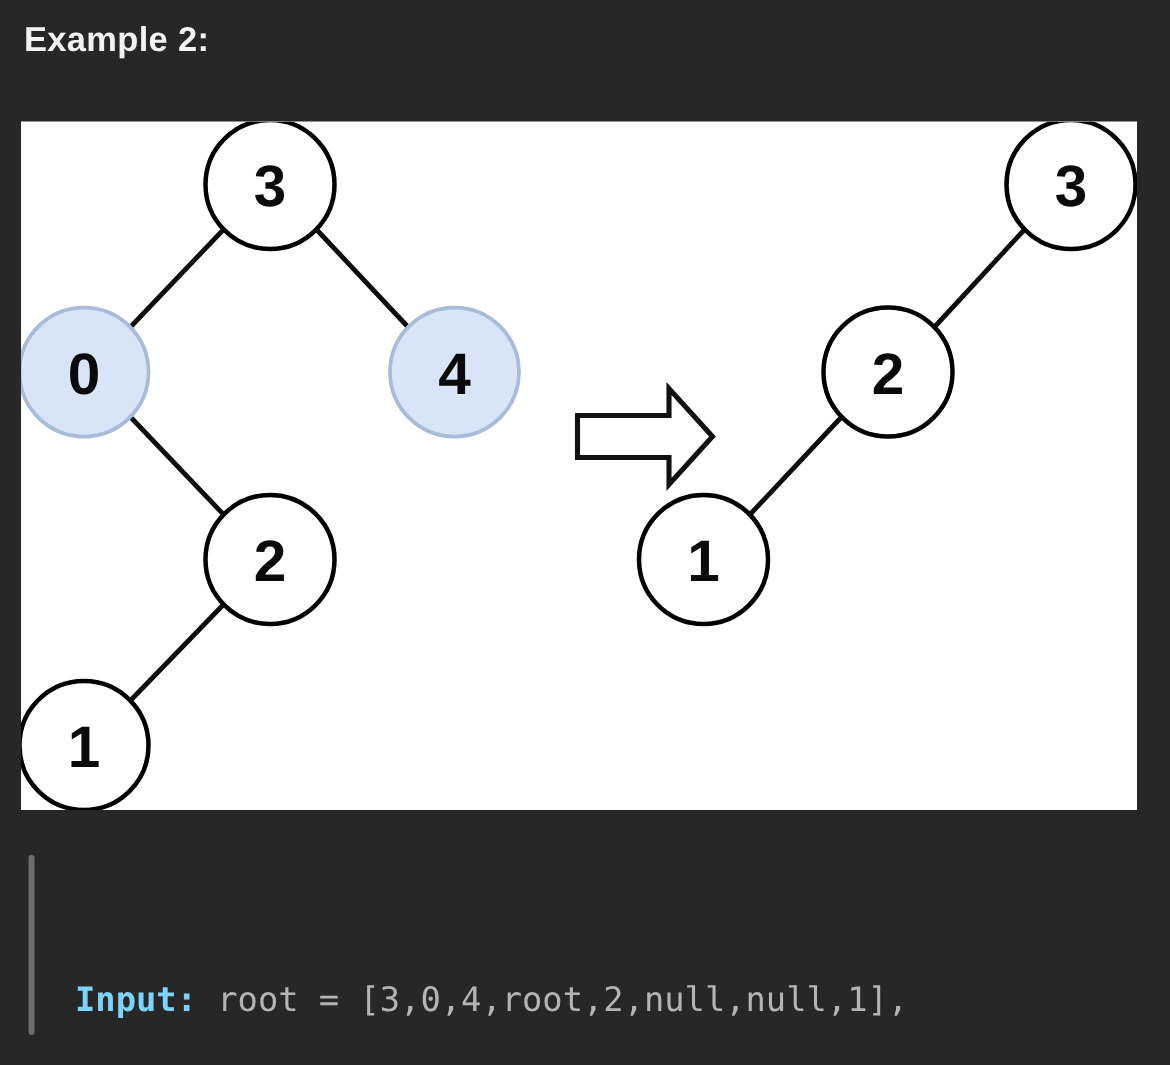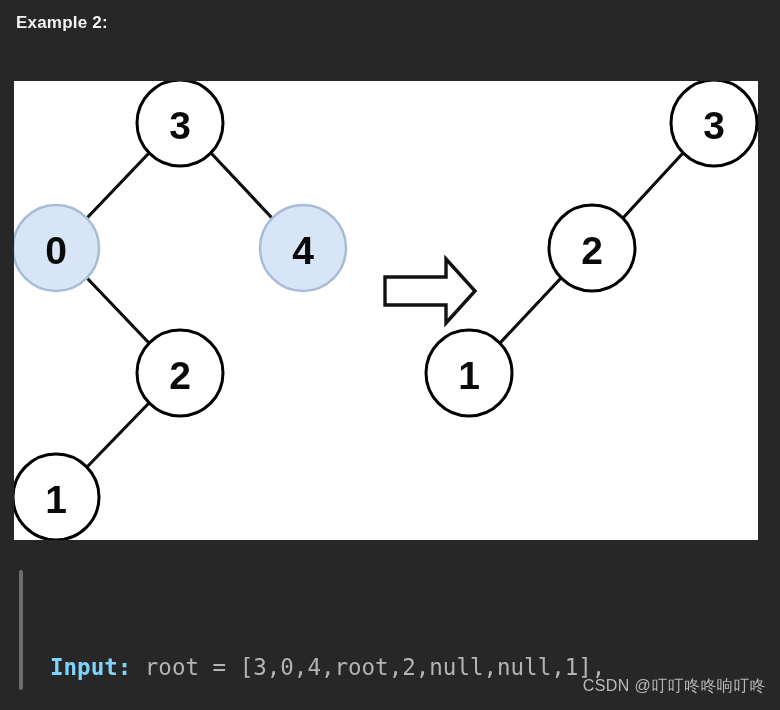--- a/index.html
+++ b/index.html
@@ -20,21 +20,21 @@
     width: 780px;
     height: 710px;
   }
 
   
   .example-heading {
     position: absolute;
     left: 16px;
     top: 13px;
     font-family: "Liberation Sans", sans-serif;
-    font-size: 17px;
+    font-size: 23px;
     font-weight: bold;
     color: #f2f2f2;
     letter-spacing: 0.2px;
   }
 
   
   .figure-panel {
     position: absolute;
     left: 14px;
     top: 81px;
@@ -190,15 +190,14 @@
 
   <div class="code-block">
     <div class="code-gutter"></div>
     <div class="code-lines">
       <div class="code-line"><span class="code-label">Input:</span><span class="code-value"> root = [3,0,4,root,2,null,null,1],</span></div>
       
       
     </div>
   </div>
 
-  <div class="watermark">CSDN @叮叮咚咚响叮咚</div>
 
 </div>
 
 </body></html>

